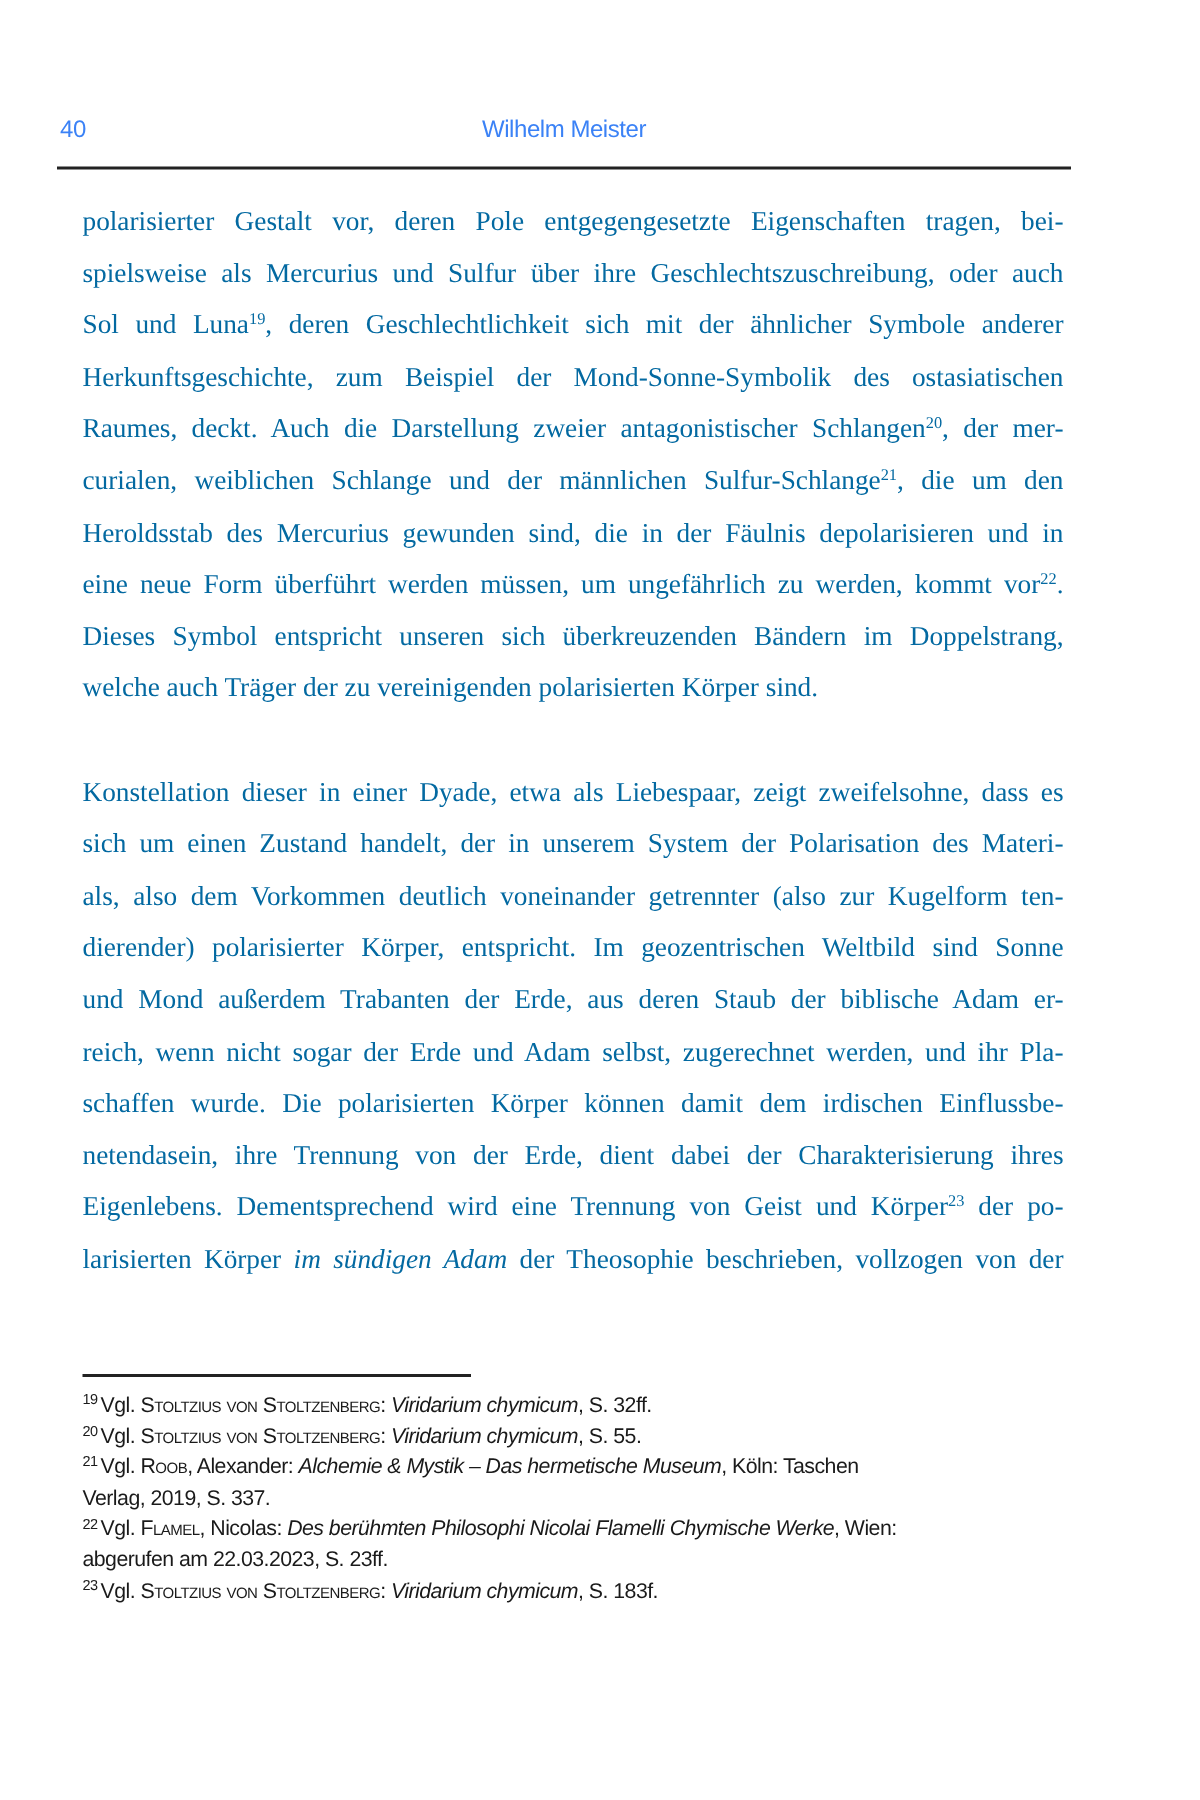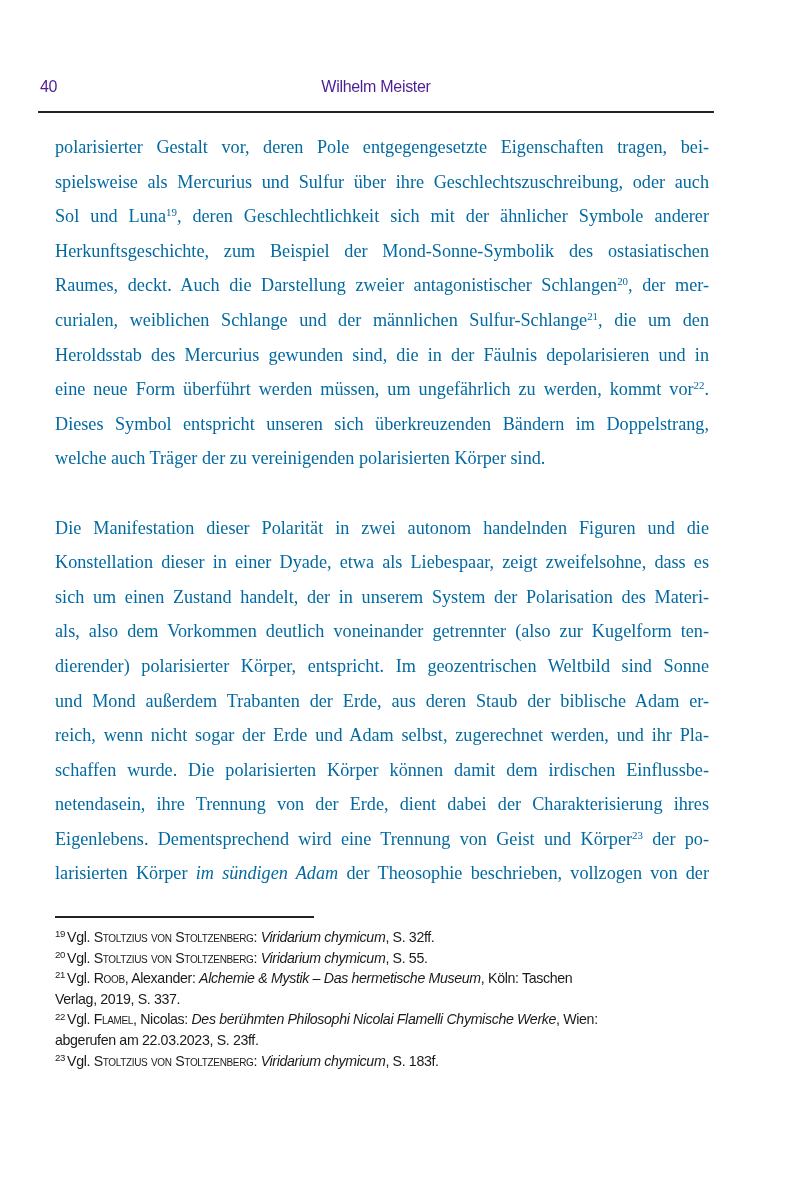--- a/index.html
+++ b/index.html
@@ -15,21 +15,21 @@
       color: #111111;
     }
     .header {
       position: absolute;
       left: 38px;
       top: 74px;
       width: 676px;
       height: 40px;
       font-family: "Liberation Sans", sans-serif;
       font-size: 16px;
-      color: #4c1d95;
+      color: #3b82f6;
     }
     .page-number {
       position: absolute;
       left: 2px;
       top: 4px;
       letter-spacing: -0.3px;
     }
     .running-title {
       position: absolute;
       left: 0;
@@ -131,21 +131,20 @@
     <span class="line"><span>curialen, weiblichen Schlange und der männlichen Sulfur-Schlange</span><sup>21</sup><span>, die um den</span></span>
     <span class="line"><span>Heroldsstab des Mercurius gewunden sind, die in der Fäulnis depolarisieren und in</span></span>
     <span class="line"><span>eine neue Form überführt werden müssen, um ungefährlich zu werden, kommt vor</span><sup>22</sup><span>.</span></span>
     <span class="line"><span>Dieses Symbol entspricht unseren sich überkreuzenden Bändern im Doppelstrang,</span></span>
     <span class="line last"><span>welche auch Träger der zu vereinigenden polarisierten Körper sind.</span></span>
   </div>
 
   <span class="para-gap"></span>
 
   <div>
-    <span class="line"><span>Die Manifestation dieser Polarität in zwei autonom handelnden Figuren und die</span></span>
     <span class="line"><span>Konstellation dieser in einer Dyade, etwa als Liebespaar, zeigt zweifelsohne, dass es</span></span>
     <span class="line"><span>sich um einen Zustand handelt, der in unserem System der Polarisation des Materi-</span></span>
     <span class="line"><span>als, also dem Vorkommen deutlich voneinander getrennter (also zur Kugelform ten-</span></span>
     <span class="line"><span>dierender) polarisierter Körper, entspricht. Im geozentrischen Weltbild sind Sonne</span></span>
     <span class="line"><span>und Mond außerdem Trabanten der Erde, aus deren Staub der biblische Adam er-</span></span>
     <span class="line"><span>reich, wenn nicht sogar der Erde und Adam selbst, zugerechnet werden, und ihr Pla-</span></span>
     <span class="line"><span>schaffen wurde. Die polarisierten Körper können damit dem irdischen Einflussbe-</span></span>
     <span class="line"><span>netendasein, ihre Trennung von der Erde, dient dabei der Charakterisierung ihres</span></span>
     <span class="line"><span>Eigenlebens. Dementsprechend wird eine Trennung von Geist und Körper</span><sup>23</sup><span> der po-</span></span>
     <span class="line"><span>larisierten Körper </span><em>im sündigen Adam</em><span> der Theosophie beschrieben, vollzogen von der</span></span>

